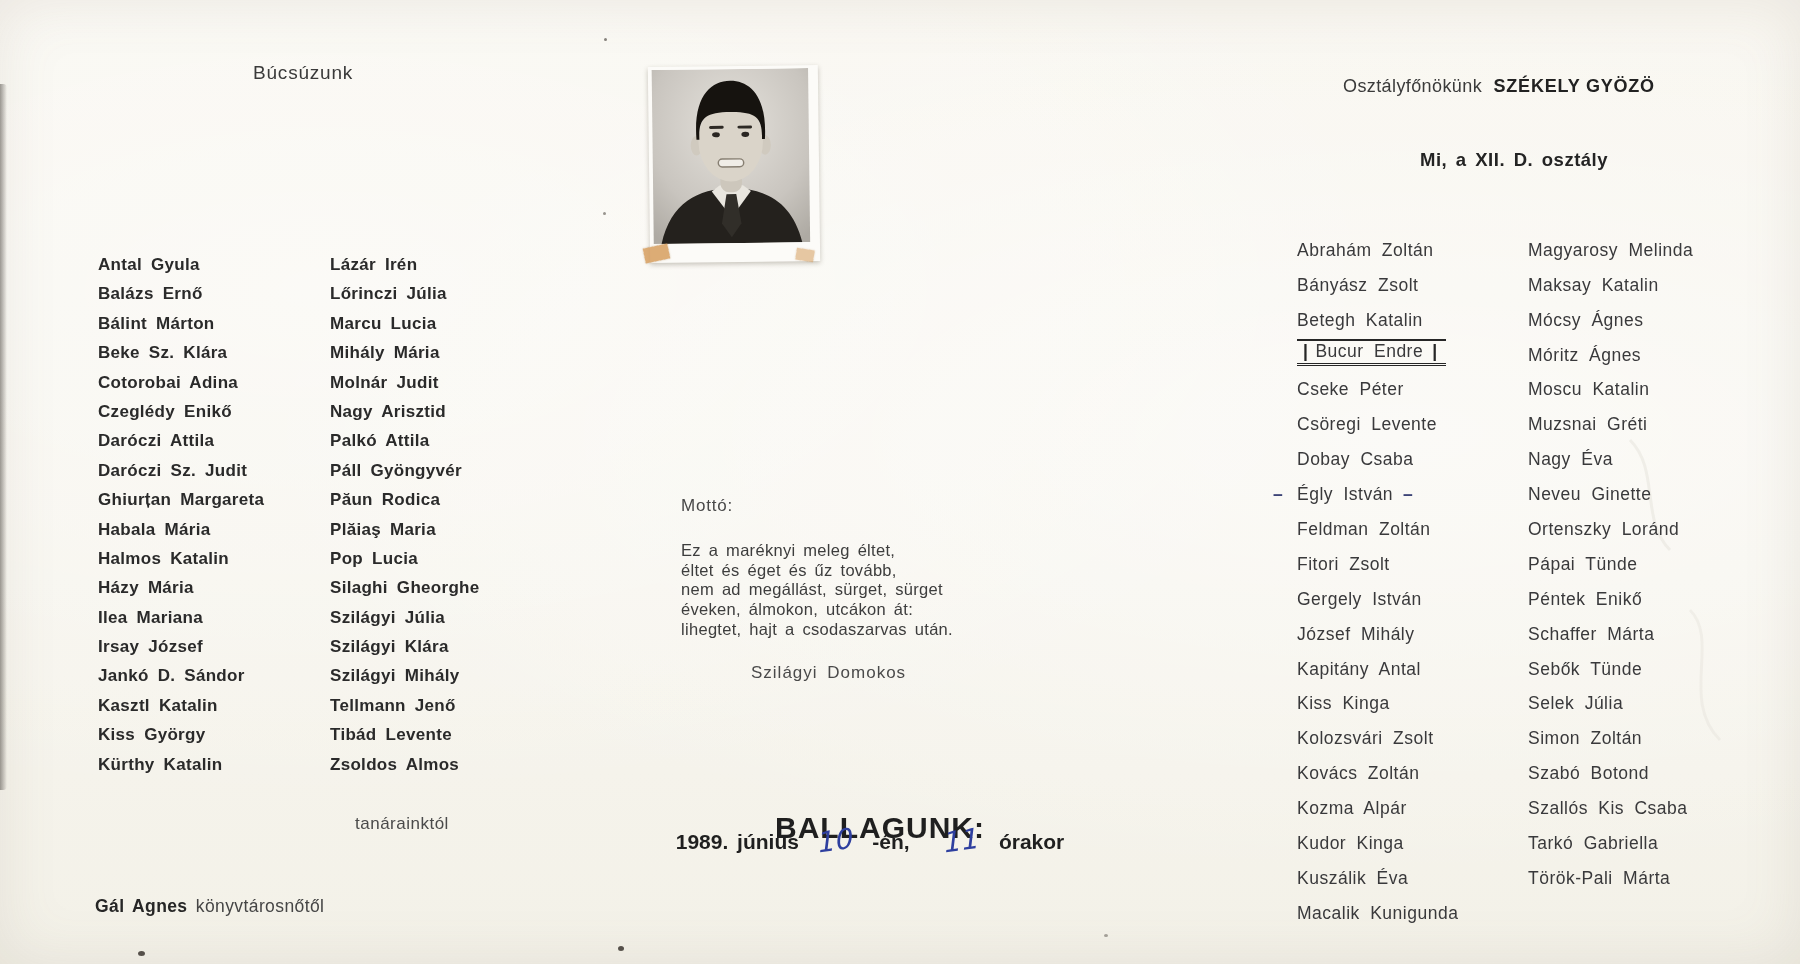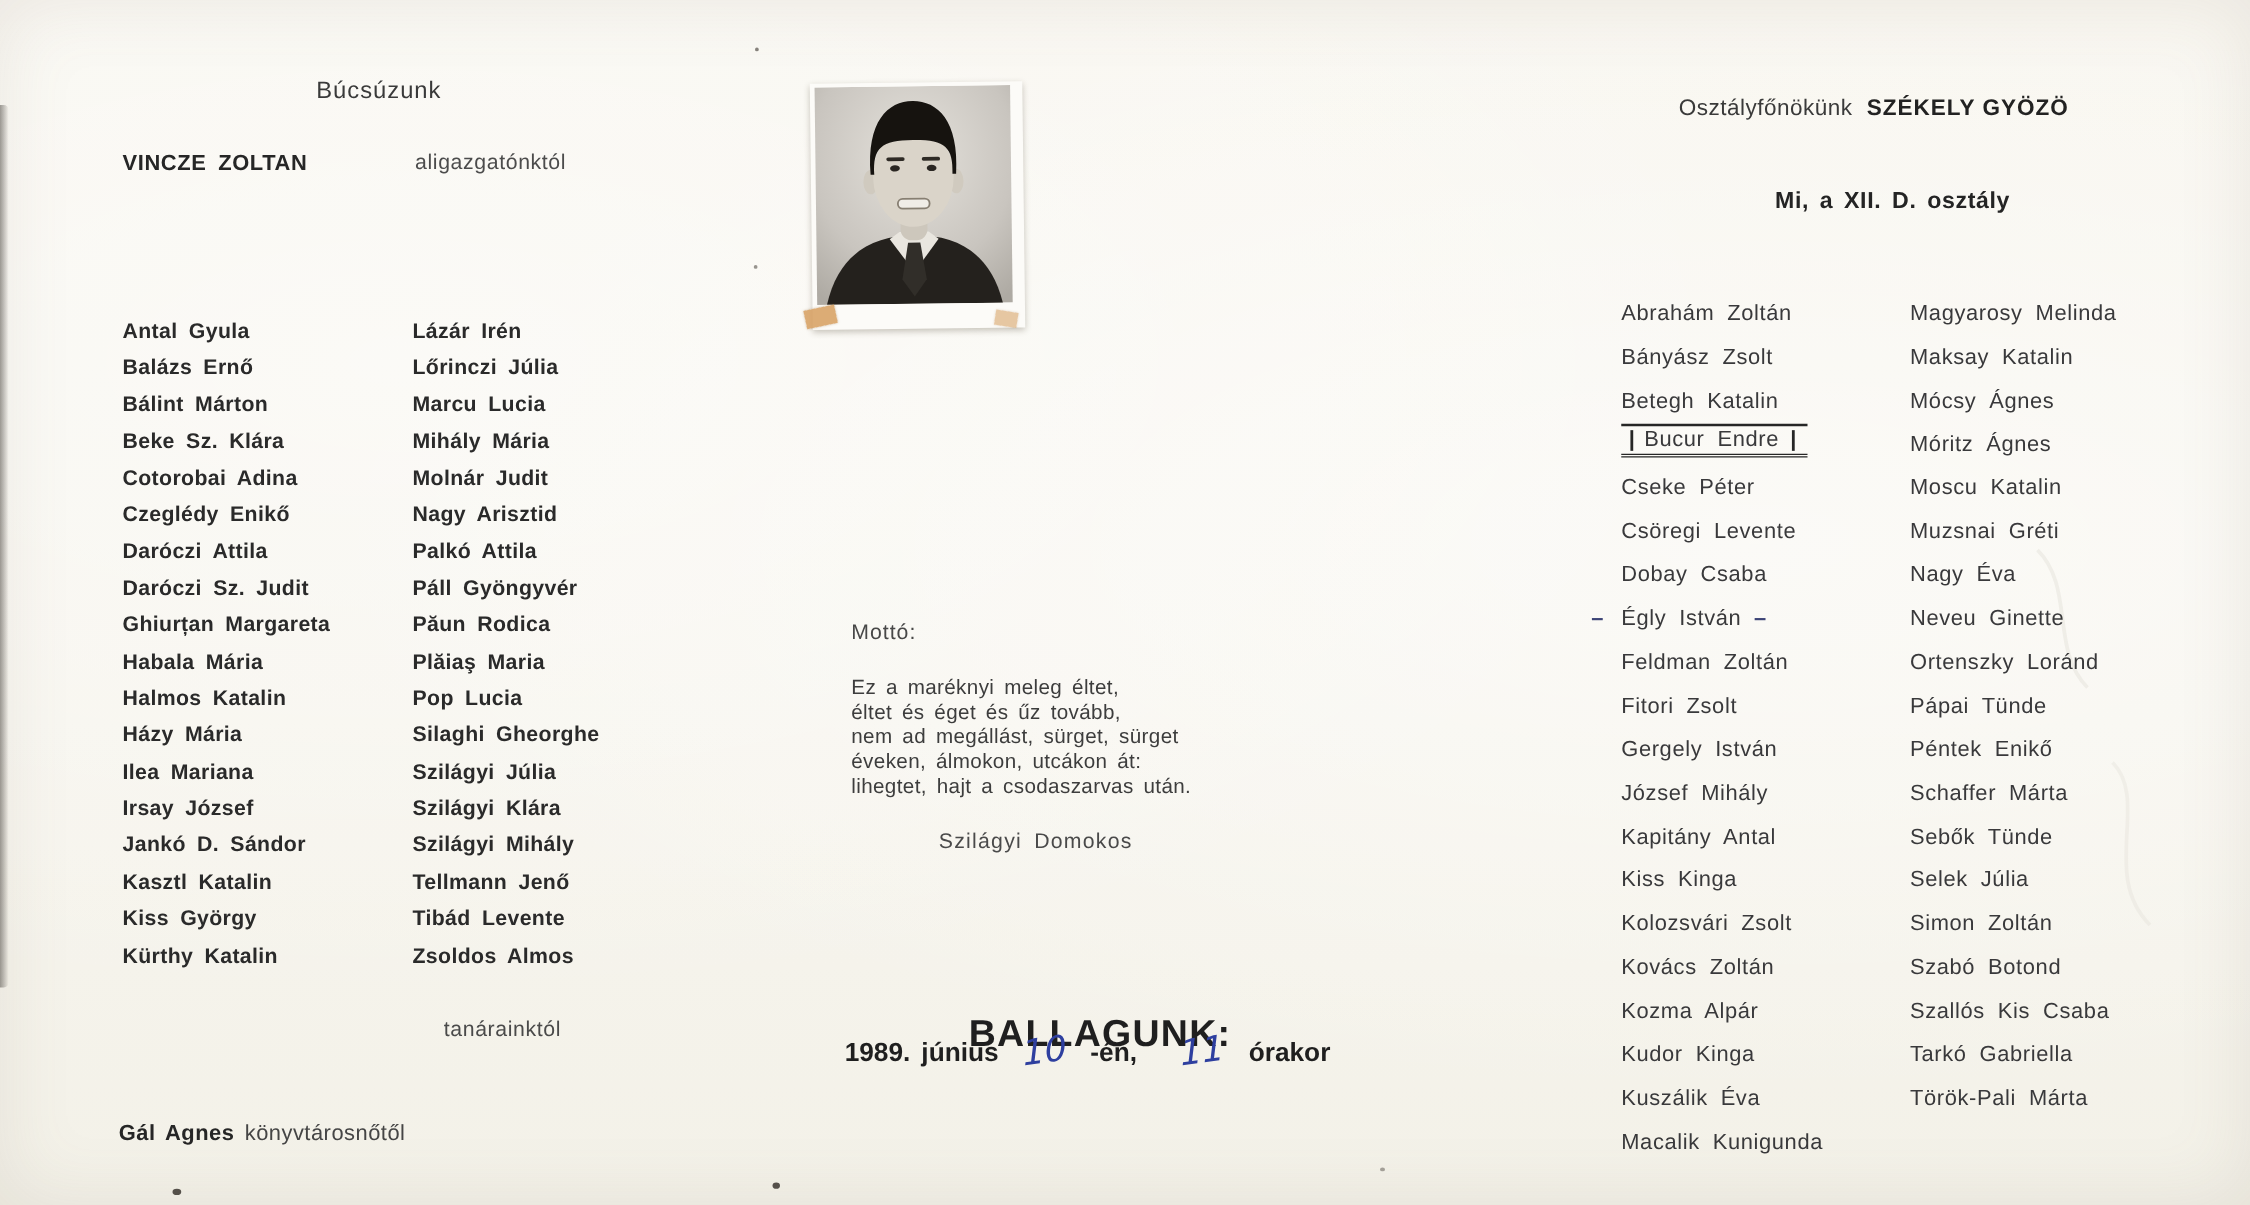--- a/index.html
+++ b/index.html
@@ -84,24 +84,20 @@
   <div class="abs speck sp5"></div>
   <svg class="abs smudges" width="190" height="420">
     <path d="M30 40 C60 70 40 120 70 150" stroke="#cfccc2" stroke-width="3" fill="none" opacity=".5"></path>
     <path d="M90 210 C120 240 80 300 120 340" stroke="#d4d1c7" stroke-width="3" fill="none" opacity=".45"></path>
   </svg>
 
   <section>
     <div class="abs bucsuzunk">Búcsúzunk</div>
 
     <div class="abs officials">
-      <div class="official-row">
-        <span class="official-name">VINCZE ZOLTAN</span>
-        <span class="official-role">aligazgatónktól</span>
-      </div>
     </div>
 
     <div class="abs teacher-col col-t1">
         <div class="row">
           <span class="row-text">Antal Gyula</span>
         </div>
         <div class="row">
           <span class="row-text">Balázs Ernő</span>
         </div>
         <div class="row">

